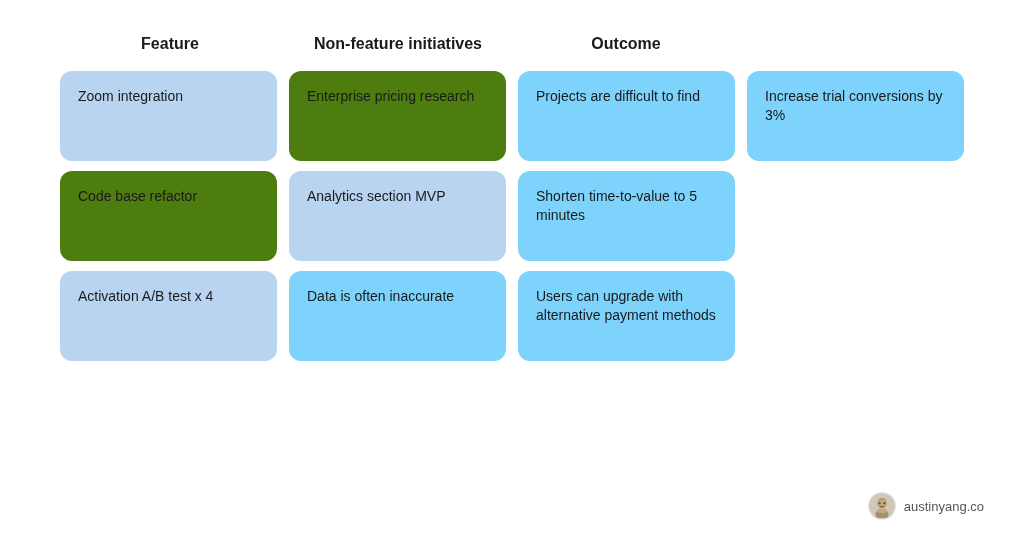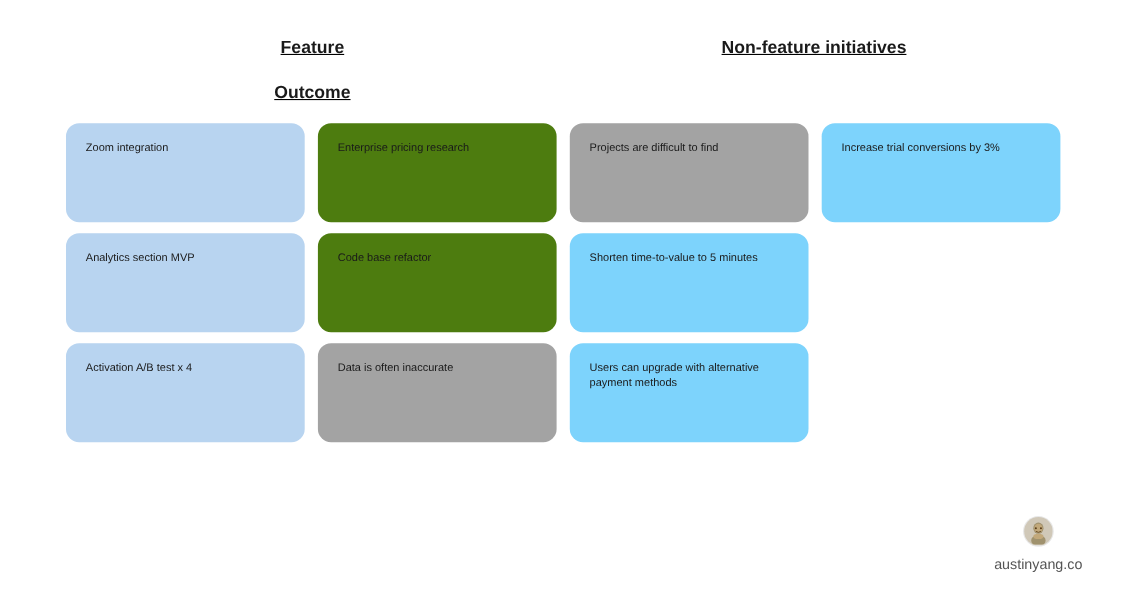--- a/index.html
+++ b/index.html
@@ -27,25 +27,24 @@
 
     .table-wrapper {
       width: 100%;
       display: flex;
       flex-direction: column;
       gap: 0;
     }
 
     .header-row {
       display: grid;
-      grid-template-columns: 1fr 1fr;
+      grid-template-columns: 1fr 1fr 1fr 1fr;
       gap: 12px;
       margin-bottom: 12px;
       padding: 0 2px;
-      text-decoration: underline;
     }
 
     .header-cell {
       text-align: center;
       font-size: 16px;
       font-weight: 700;
       color: #1a1a1a;
       padding: 4px 8px;
       line-height: 1.3;
     }
@@ -58,45 +57,44 @@
 
     .data-row {
       display: grid;
       grid-template-columns: 1fr 1fr 1fr 1fr;
       gap: 12px;
     }
 
     .cell {
       border-radius: 12px;
       padding: 16px 18px;
-      font-size: 10px;
+      font-size: 14px;
       font-weight: 400;
       color: #1a1a1a;
       line-height: 1.4;
       min-height: 90px;
       display: flex;
       align-items: flex-start;
     }
 
     .cell-blue { background-color: #b8d4f0; }
     .cell-pink { background-color: #4d7c0f; }
-    .cell-purple { background-color: #a3a3a3; }
+    .cell-purple { background-color: #7dd3fc; }
     .cell-yellow { background-color: #7dd3fc; }
 
     .branding {
       position: absolute;
       bottom: 18px;
       right: 40px;
       display: flex;
       align-items: center;
       gap: 8px;
       font-size: 13px;
       color: #555;
       font-weight: 400;
-      flex-direction: column;
     }
 
     .avatar-icon {
       width: 28px;
       height: 28px;
       border-radius: 50%;
       background: #e8e8e8;
       display: flex;
       align-items: center;
       justify-content: center;
@@ -120,22 +118,22 @@
     </div>
 
     <div class="data-rows">
       <div class="data-row">
         <div class="cell cell-blue">Zoom integration</div>
         <div class="cell cell-pink">Enterprise pricing research</div>
         <div class="cell cell-purple">Projects are difficult to find</div>
         <div class="cell cell-yellow">Increase trial conversions by 3%</div>
       </div>
       <div class="data-row">
+        <div class="cell cell-pink">Code base refactor</div>
         <div class="cell cell-blue">Analytics section MVP</div>
-        <div class="cell cell-pink">Code base refactor</div>
         <div class="cell cell-yellow">Shorten time-to-value to 5 minutes</div>
       </div>
       <div class="data-row">
         <div class="cell cell-blue">Activation A/B test x 4</div>
         <div class="cell cell-purple">Data is often inaccurate</div>
         <div class="cell cell-yellow">Users can upgrade with alternative payment methods</div>
       </div>
     </div>
   </div>
 

